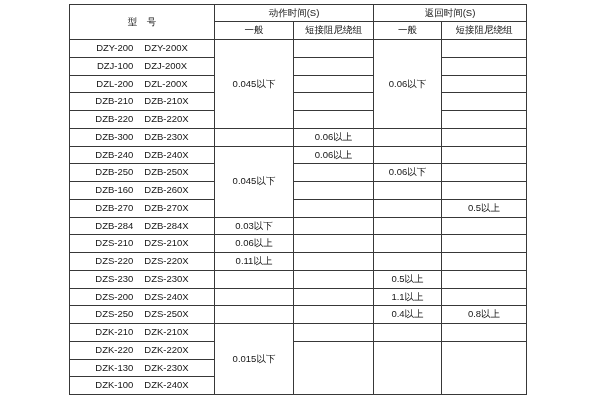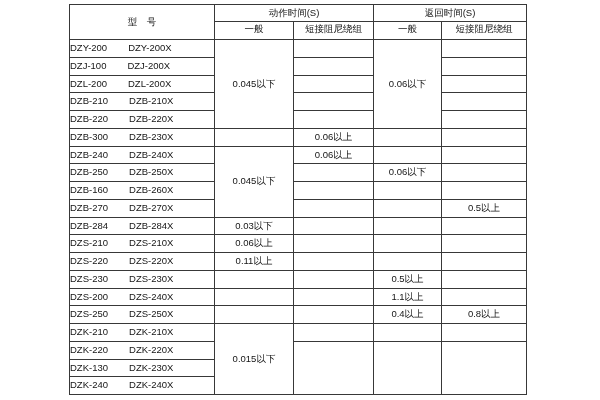--- a/index.html
+++ b/index.html
@@ -14,23 +14,23 @@
     background:#fff;
   }
   .spec td,.spec th{
     border:1px solid #383838;
     font-size:9.5px;font-weight:normal;color:#141414;
     text-align:center;vertical-align:middle;
     padding:0;line-height:1.1;
     overflow:hidden;white-space:nowrap;
   }
   .spec tr.h1{height:17px;}
-  .spec tr.h2{height:18px;font-family:Liberation Mono, monospace;}
+  .spec tr.h2{height:18px;}
   .spec tr.dr{height:17.75px;}
-  .mcell{display:flex;align-items:center;gap:21px;}
+  .mcell{display:flex;justify-content:center;align-items:center;gap:11px;}
   .mcell span{display:inline-block;}
 </style>
 </head>
 <body>
 
 <table class="spec">
   <colgroup>
     <col style="width:145px">
       <col style="width:79px">
       <col style="width:80px">
@@ -263,19 +263,19 @@
     <td>
           <div class="mcell">
             <span>DZK-130</span>
             <span>DZK-230X</span>
           </div>
         </td>
   </tr>
   <tr class="dr">
     <td>
           <div class="mcell">
-            <span>DZK-240</span>
+            <span>DZK-100</span>
             <span>DZK-240X</span>
           </div>
         </td>
   </tr>
 </tbody>
   </table>
 
 </body></html>

